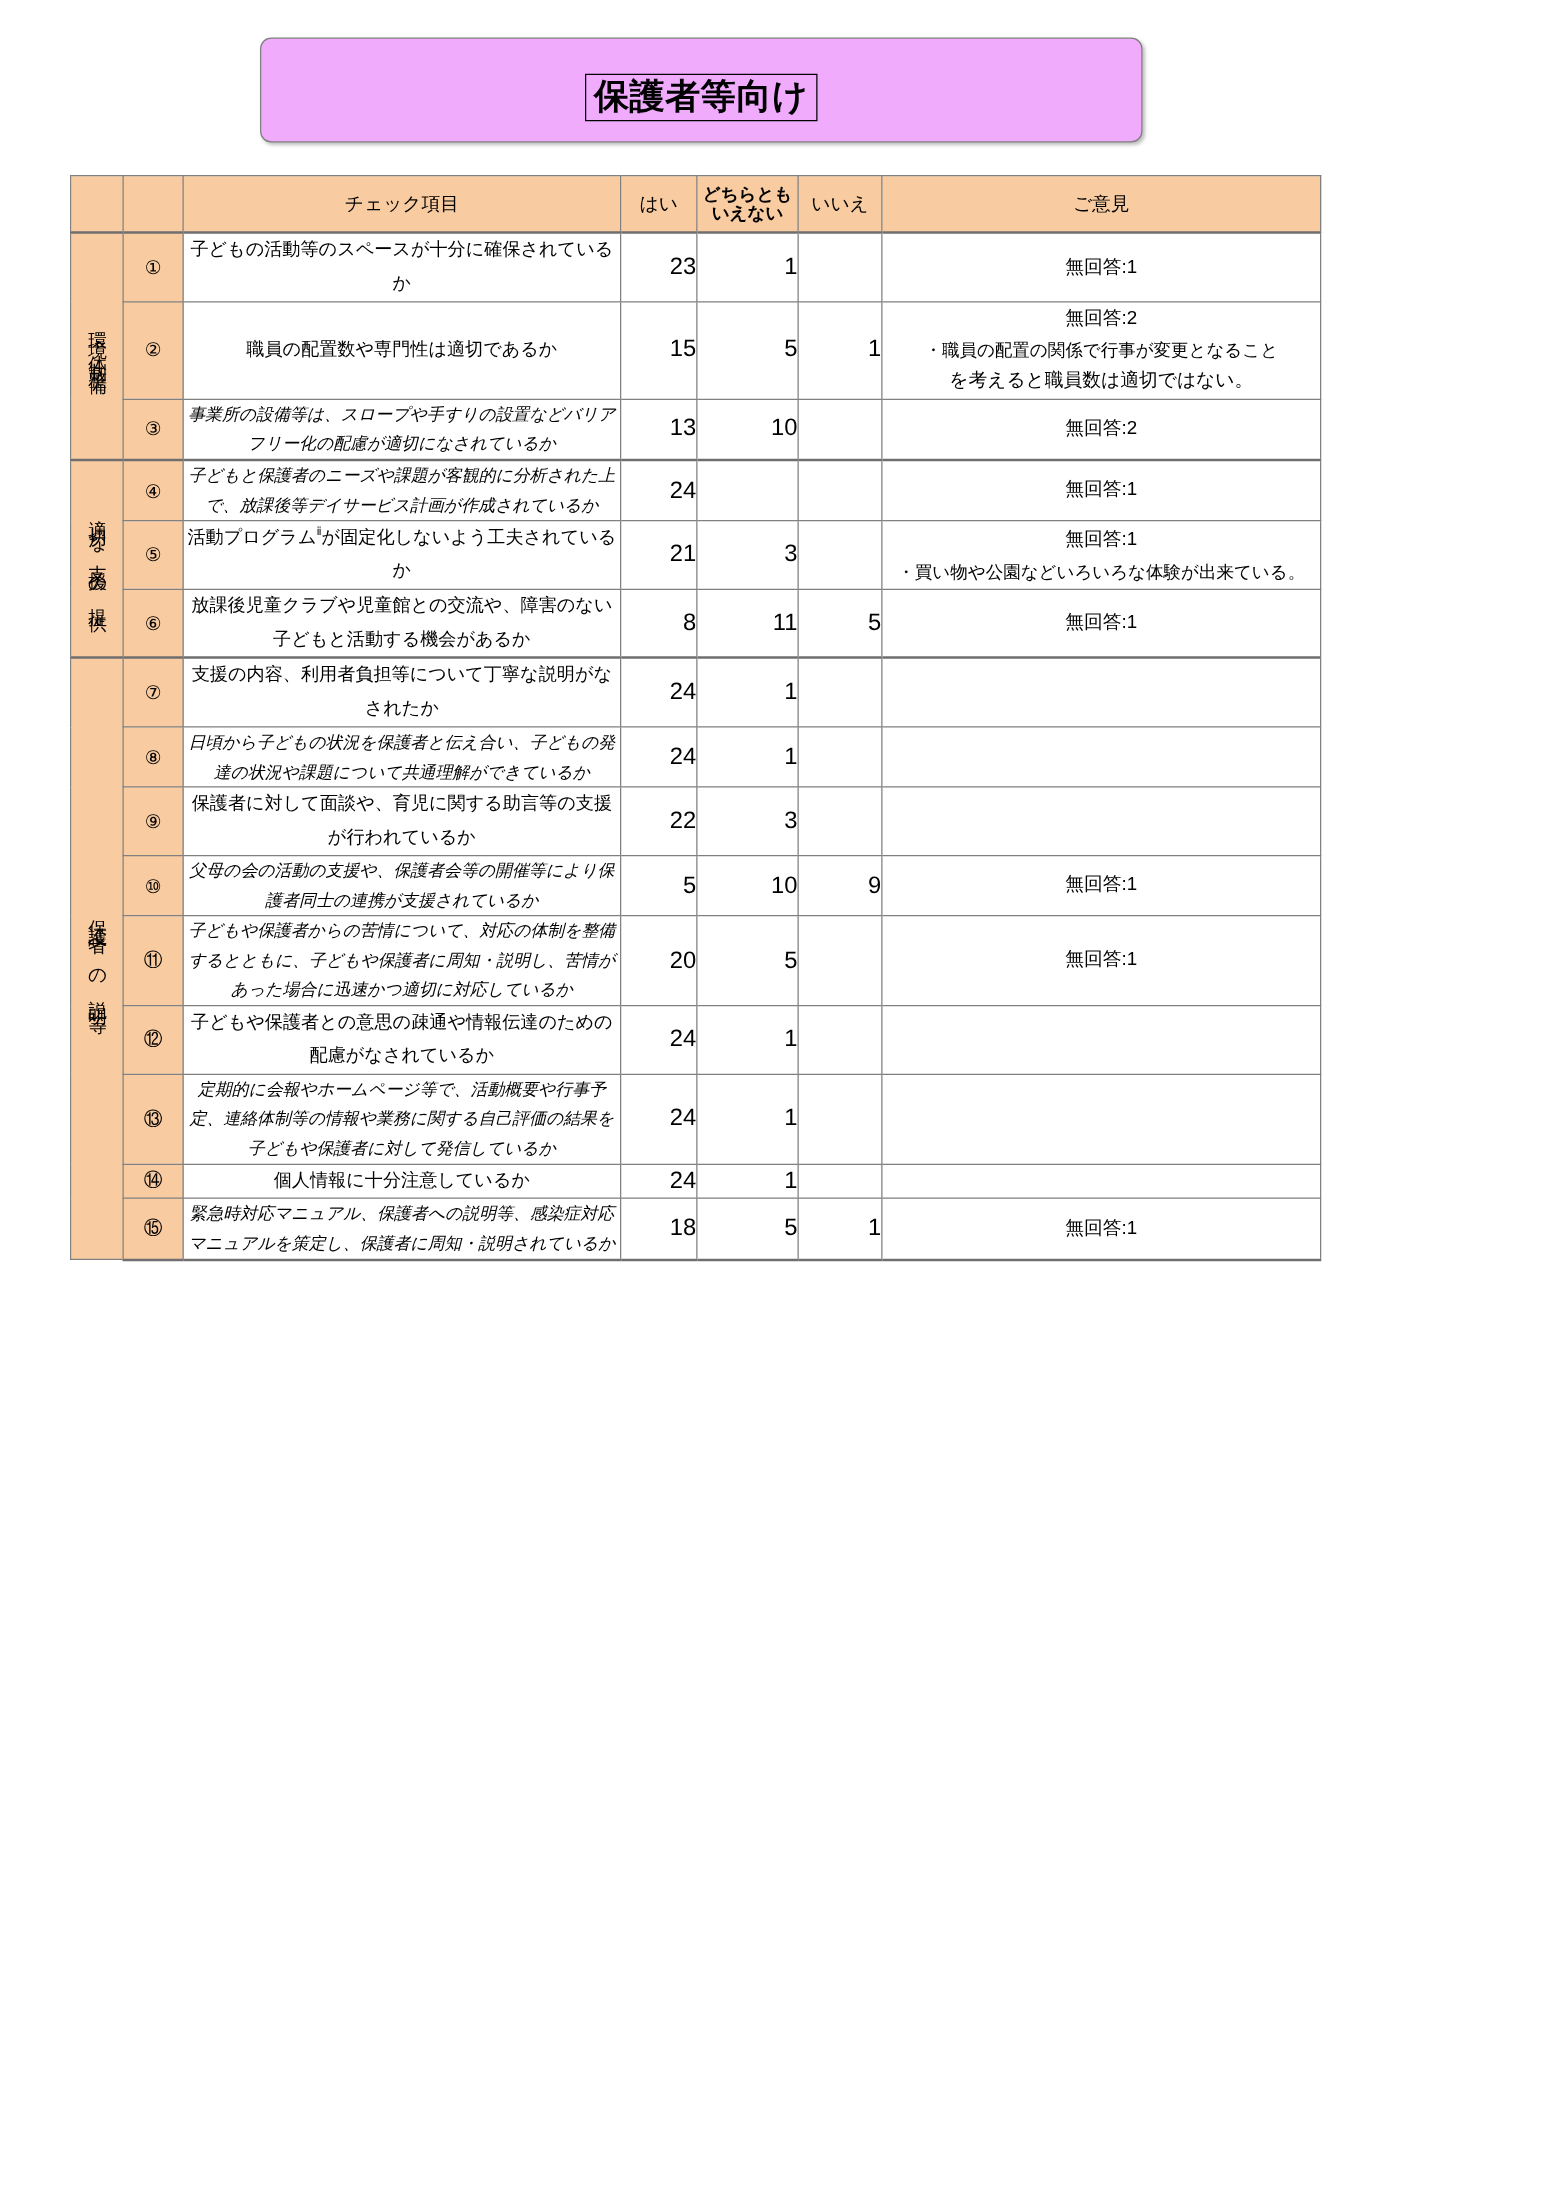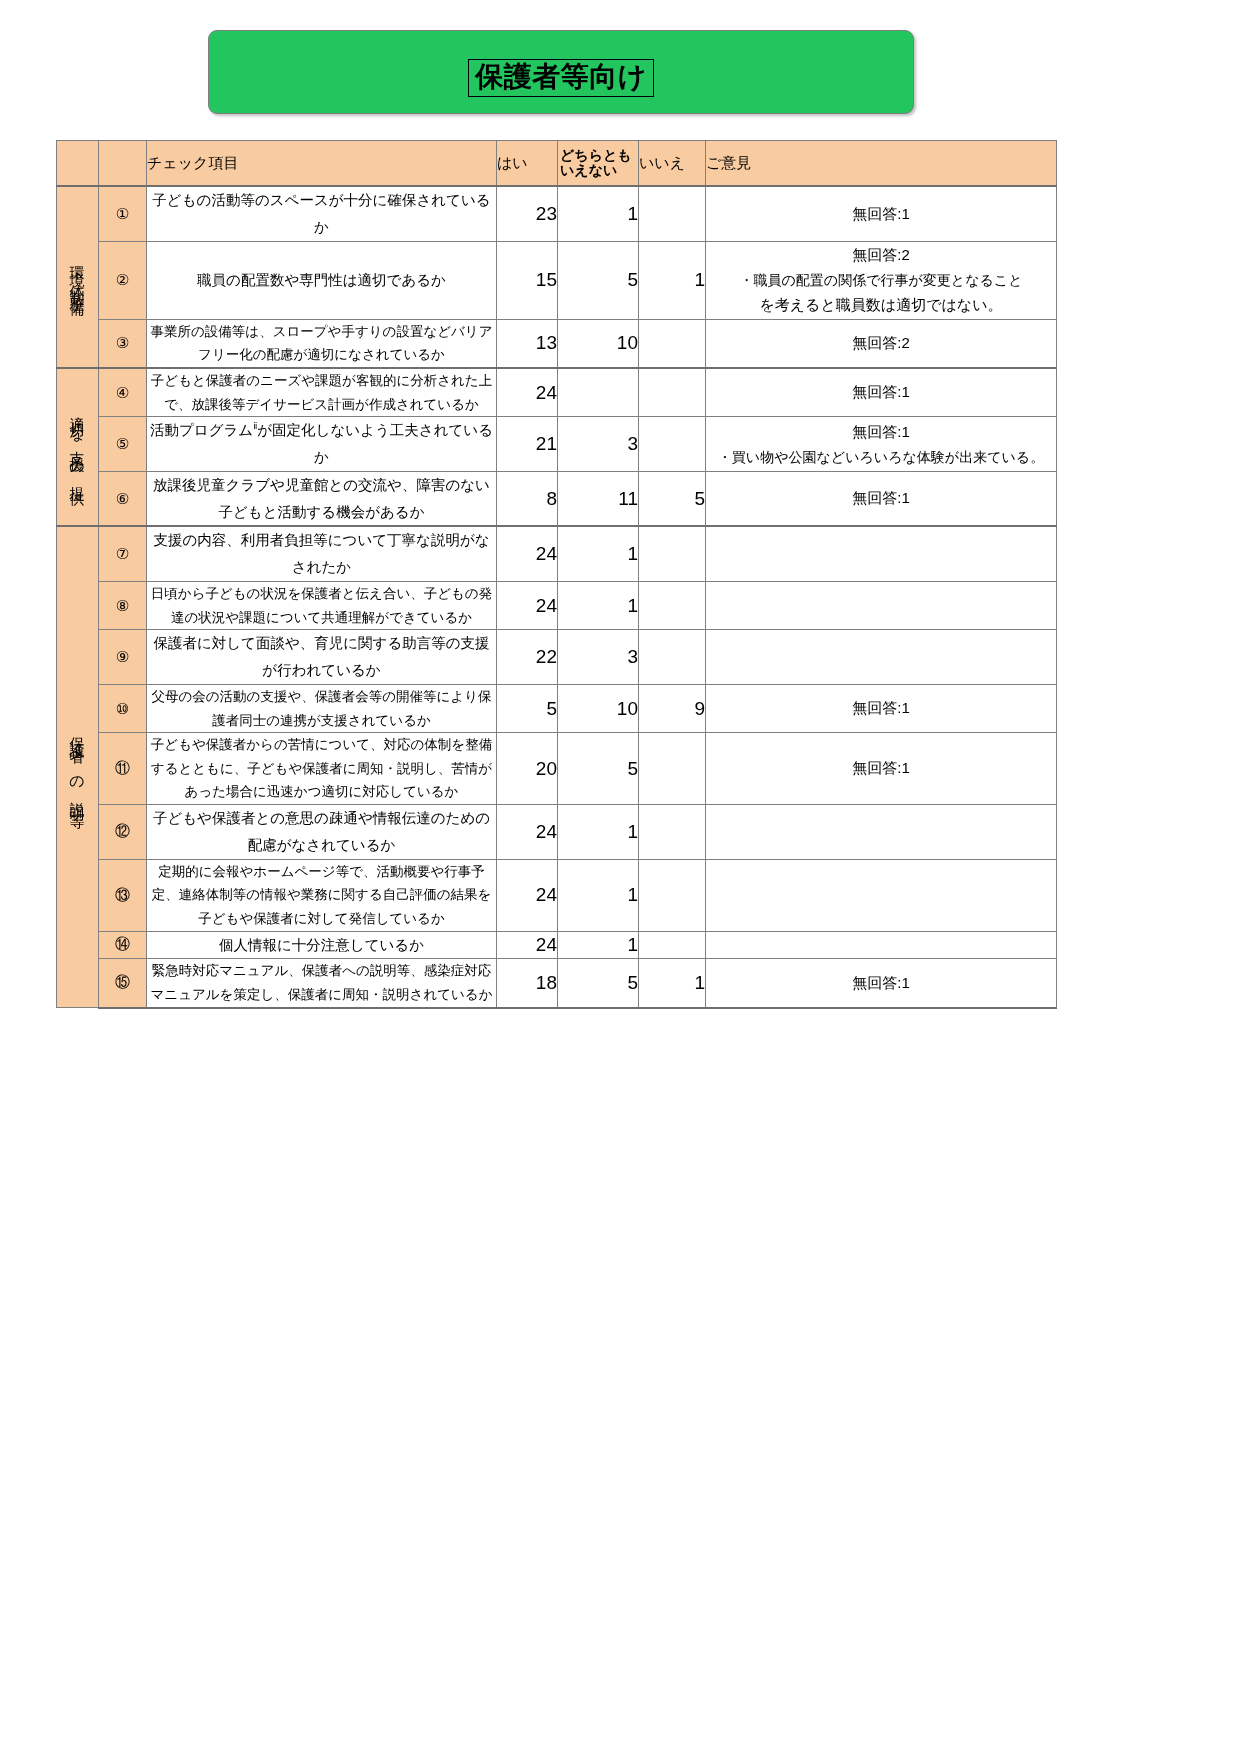--- a/index.html
+++ b/index.html
@@ -16,21 +16,21 @@
     overflow: hidden;
   }
 
   
   .title-banner {
     position: absolute;
     left: 208px;
     top: 30px;
     width: 704px;
     height: 82px;
-    background: #22c55e;
+    background: #f0abfc;
     border: 1px solid #7f7f7f;
     border-radius: 9px;
     box-shadow: 2px 2px 3px rgba(0,0,0,0.25);
     display: flex;
     align-items: center;
     justify-content: center;
   }
   .title-inner {
     display: flex;
     align-items: center;
@@ -79,20 +79,21 @@
   col.c-num   { width: 48px; }
   col.c-q     { width: 350px; }
   col.c-yes   { width: 61px; }
   col.c-mid   { width: 81px; }
   col.c-no    { width: 67px; }
   col.c-com   { width: 351px; }
 
   
   thead td, thead th {
     background: #f8cba0;
+    text-align: center;
     font-weight: bold;
     height: 44px;
     font-size: 15px;
   }
   .hdr-small {
     font-size: 14px;
     font-weight: bold;
     line-height: 1.05;
     display: block;
     padding: 0 2px;
@@ -124,21 +125,21 @@
   }
 
   
   td.q {
     text-align: center;
     padding: 6px 5px 6px 8px;
     line-height: 1.85;
     font-size: 14.5px;
     margin-top: 45px;
   }
-  td.q.compact { line-height: 1.75; font-size: 13.5px; }
+  td.q.compact { line-height: 1.75; font-size: 13.5px; font-style: italic; }
   td.q sup { font-size: 9px; vertical-align: super; }
 
   
   td.count {
     text-align: right;
     font-size: 19px;
   }
 
   
   td.com {

